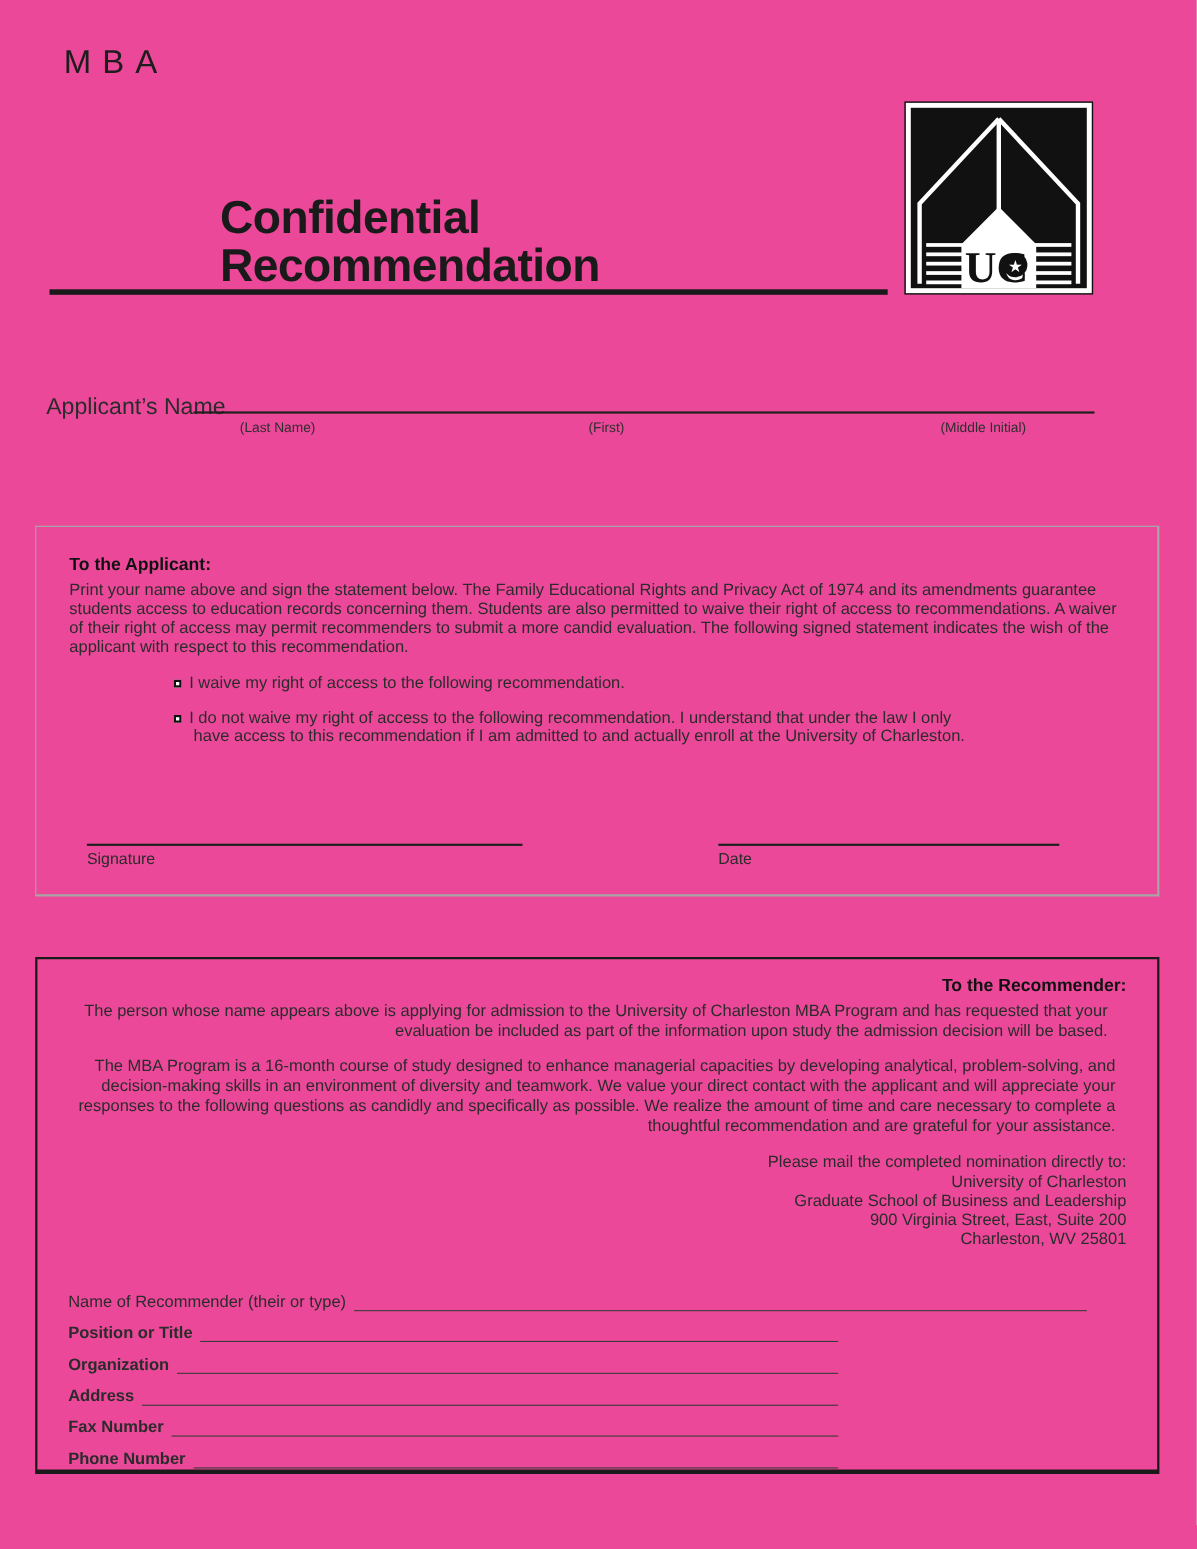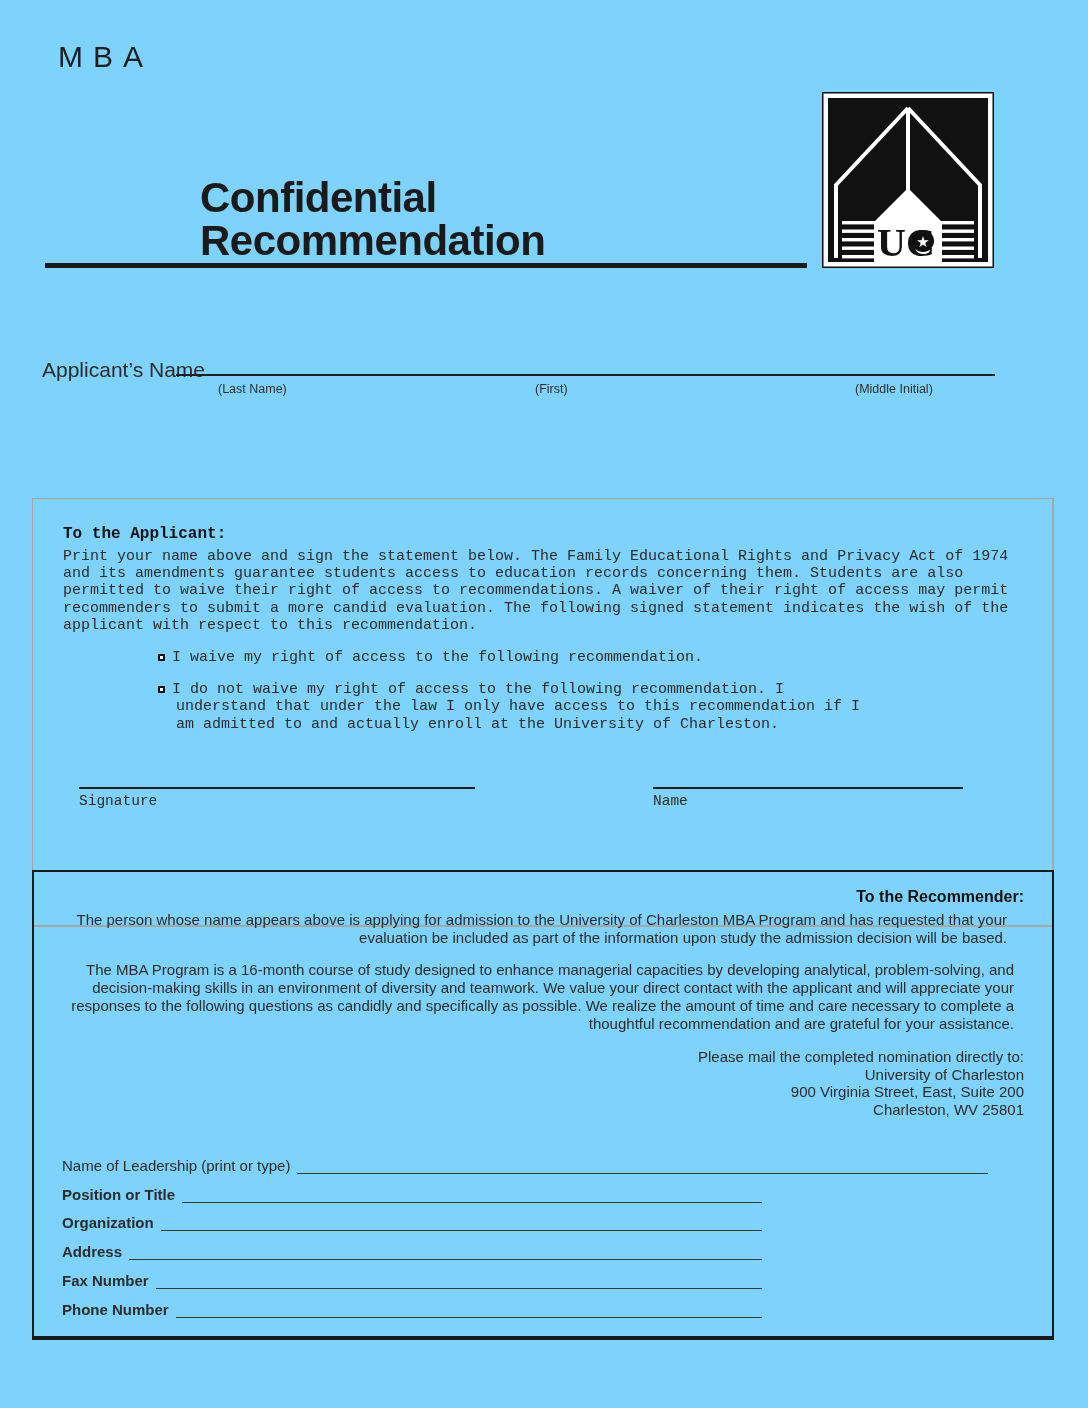--- a/index.html
+++ b/index.html
@@ -1,21 +1,21 @@
 <!DOCTYPE html>
 <html><head>
 <meta charset="utf-8">
 <style>
   * { margin:0; padding:0; box-sizing:border-box; }
   html,body { background:#e8e8e8; }
   .page {
     position:relative;
     width:1088px; height:1408px;
     margin:0 auto;
-    background:#7dd3fc;
+    background:#ec4899;
     font-family:"Liberation Sans", sans-serif;
     color:#2b2b2b;
     overflow:hidden;
   }
 
   
   .mba {
     position:absolute; left:58px; top:40px;
     font-size:30px; letter-spacing:10px; color:#1d1d1d;
   }
@@ -36,24 +36,23 @@
   .app-label { position:absolute; left:42px; top:358px; font-size:21px; color:#2b2b2b; }
   .app-line  { position:absolute; left:176px; top:355px; width:819px; height:21px;
                border-bottom:2px solid #1f1f1f; }
   .sub { position:absolute; top:382px; font-size:12.5px; color:#2e2e2e; }
   .sub-last   { left:218px; }
   .sub-first  { left:535px; }
   .sub-middle { left:855px; }
 
   
   .box1 {
-    position:absolute; left:32px; top:498px; width:1022px; height:429px;
+    position:absolute; left:32px; top:478px; width:1022px; height:337px;
     border:1px solid #a6a6a6; border-right-width:2px; border-bottom-width:2px;
     padding:26px 28px 0 30px;
-    font-family:Liberation Mono, monospace;
   }
   .box-h { font-size:16px; font-weight:bold; color:#111; margin-bottom:5px; }
   .box1 p.body { font-size:15px; line-height:17.2px; width:965px; color:#2b2b2b; }
   .opts { margin-left:95px; margin-top:15px; }
   .opt {
     font-size:15px; line-height:17.2px; margin-top:15px; width:725px;
     padding-left:18px; text-indent:-18px;
   }
   .cb {
     display:inline-block; width:7px; height:7px;
@@ -137,38 +136,39 @@
     <p class="body">Print your name above and sign the statement below.  The Family Educational Rights and Privacy Act of 1974 and its amendments guarantee students access to education records concerning them.  Students are also permitted to waive their right of access to recommendations.  A waiver of their right of access may permit recommenders to submit a more candid evaluation.  The following signed statement indicates the wish of the applicant with respect to this recommendation.</p>
 
     <div class="opts">
       <div class="opt"><span class="cb"></span><span>I waive my right of access to the following recommendation.</span></div>
       <div class="opt"><span class="cb"></span><span>I do not waive my right of access to the following recommendation.  I understand that under the law I only have access to this recommendation if I am admitted to and actually enroll at the University of Charleston.</span></div>
     </div>
 
     <div class="sig-line"></div>
     <div class="sig-label">Signature</div>
     <div class="date-line"></div>
-    <div class="date-label">Name</div>
+    <div class="date-label">Date</div>
   </div>
 
   <div class="box2">
     <div class="box-h">To the Recommender:</div>
     <p class="p1">The person whose name appears above is applying for admission to the University of Charleston MBA Program and has requested that your evaluation be included as part of the information upon study the admission decision will be based.</p>
     <p class="p2">The MBA Program is a 16-month course of study designed to enhance managerial capacities by developing analytical, problem-solving, and decision-making skills in an environment of diversity and teamwork. We value your direct contact with the applicant and will appreciate your responses to the following questions as candidly and specifically as possible. We realize the amount of time and care necessary to complete a thoughtful recommendation and are grateful for your assistance.</p>
 
     <div class="mail">
       <div>Please mail the completed nomination directly to:</div>
       <div>University of Charleston</div>
+      <div>Graduate School of Business and Leadership</div>
       <div>900 Virginia Street, East, Suite 200</div>
       <div>Charleston, WV 25801</div>
     </div>
 
     <div class="fields">
       <div class="field w-name">
-        <span class="lbl">Name of Leadership (print or type)</span>
+        <span class="lbl">Name of Recommender (their or type)</span>
         <span class="line"></span>
       </div>
       <div class="field w-std">
         <span class="lbl">Position or Title</span>
         <span class="line"></span>
       </div>
       <div class="field w-std">
         <span class="lbl">Organization</span>
         <span class="line"></span>
       </div>

